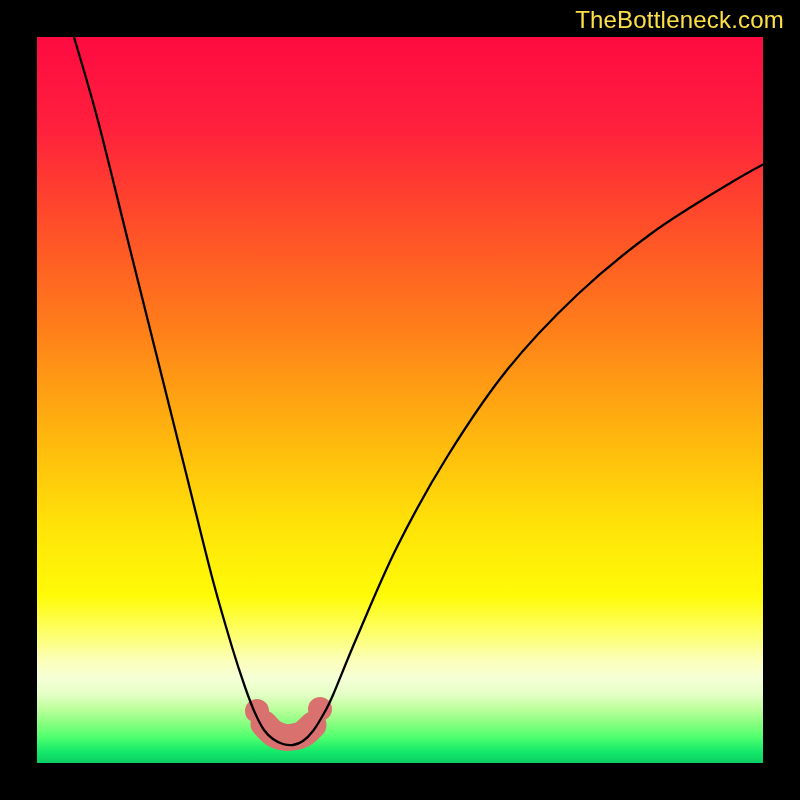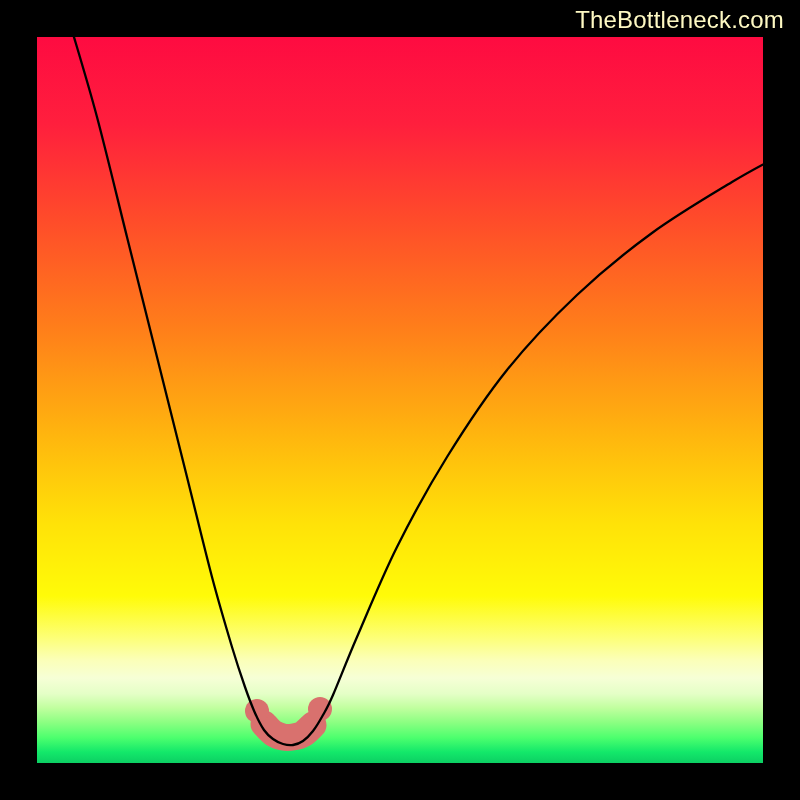--- a/index.html
+++ b/index.html
@@ -20,21 +20,21 @@
     overflow: hidden;
   }
   .gradient {
     position: absolute;
     inset: 0;
   }
   .watermark {
     position: absolute;
     top: 6px;
     right: 16px;
-    color: #fef9c3;
+    color: #fde047;
     font-size: 24px;
     font-weight: 500;
     letter-spacing: 0.2px;
     text-align: right;
   }
   svg.curve {
     position: absolute;
     inset: 0;
     width: 100%;
     height: 100%;

